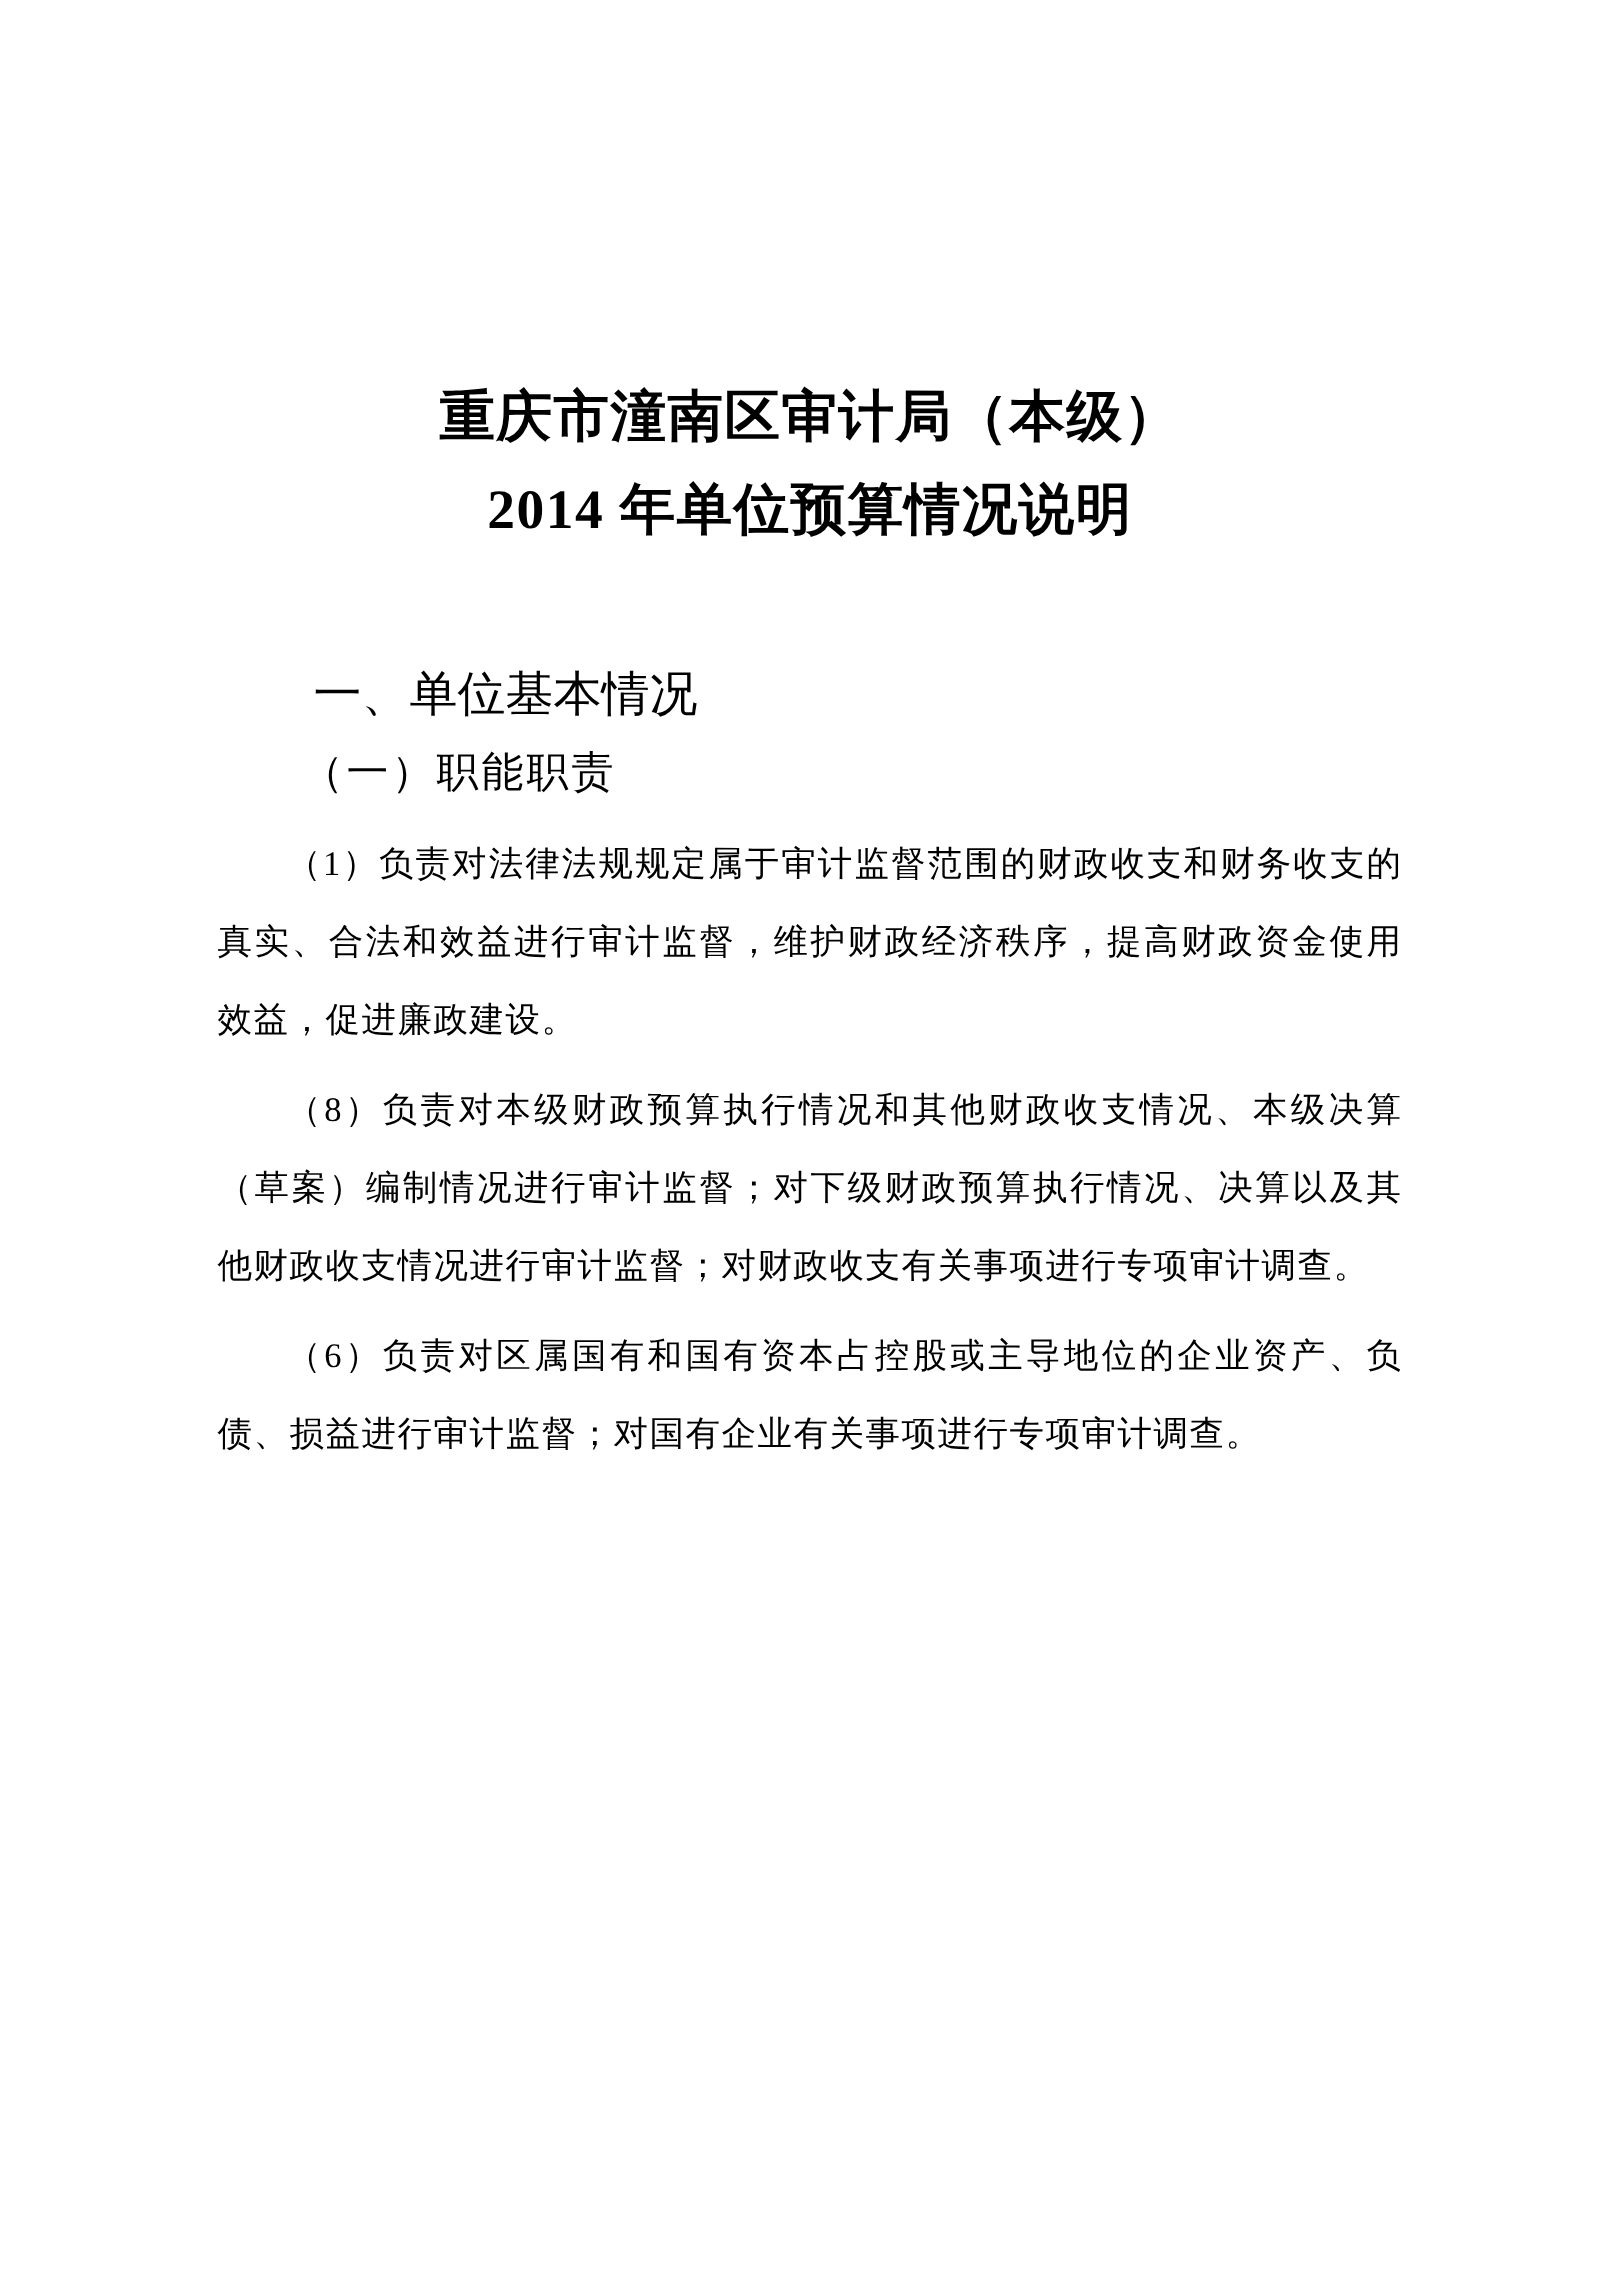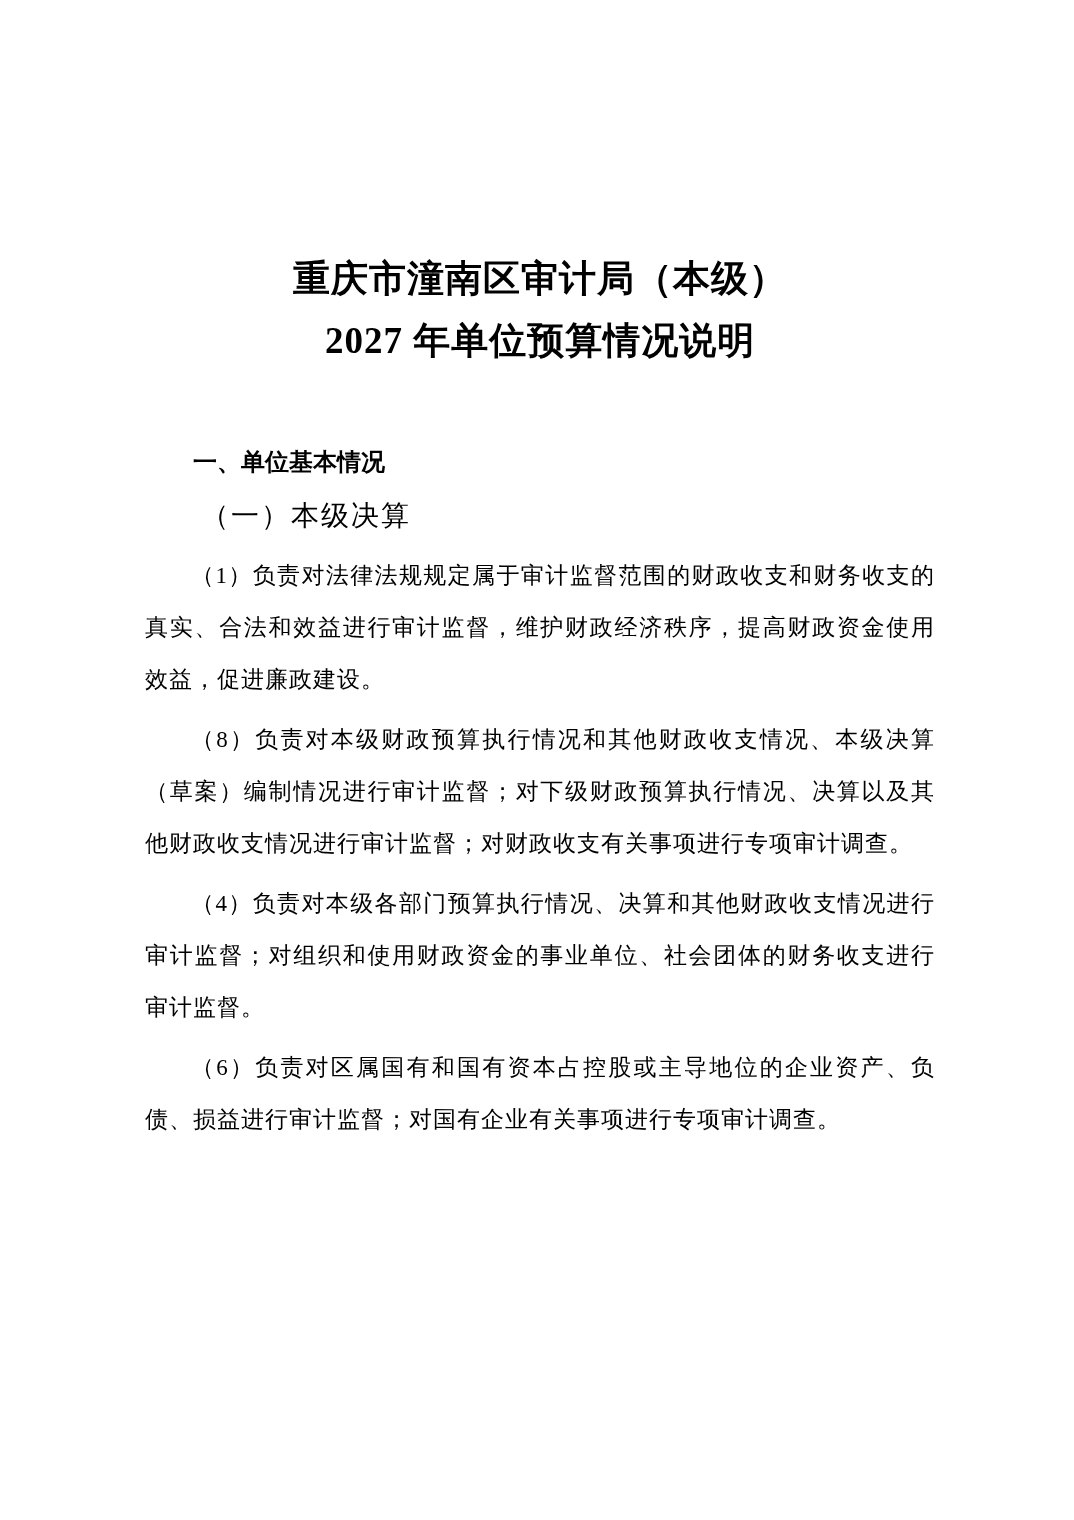--- a/index.html
+++ b/index.html
@@ -27,22 +27,22 @@
     font-size: 37px;
     line-height: 62px;
     letter-spacing: 1px;
   }
   .title-line {
     display: block;
   }
   .section-heading {
     margin: 0 0 2px 0;
     font-family: "Liberation Sans", "DejaVu Sans", sans-serif;
-    font-weight: bold;
-    font-size: 24px;
+    font-weight: normal;
+    font-size: 32px;
     line-height: 52px;
     text-indent: 2em;
   }
   .sub-heading {
     margin: 2px 0 0 0;
     font-size: 28px;
     line-height: 52px;
     text-indent: 2em;
     letter-spacing: 2px;
   }
@@ -63,31 +63,30 @@
     letter-spacing: 2px;
   }
 </style>
 </head>
 <body>
 
 <div class="page">
 
   <h1 class="title">
     <span class="title-line">重庆市潼南区审计局（本级）</span>
-    <span class="title-line">2027 年单位预算情况说明</span>
+    <span class="title-line">2014 年单位预算情况说明</span>
   </h1>
 
   <h2 class="section-heading">一、单位基本情况</h2>
 
-  <p class="sub-heading">（一）本级决算</p>
+  <p class="sub-heading">（一）职能职责</p>
 
   <p class="para">（1）负责对法律法规规定属于审计监督范围的财政收支和财务收支的真实、合法和效益进行审计监督，维护财政经济秩序，提高财政资金使用效益，促进廉政建设。</p>
 
 
   <p class="para">（8）负责对本级财政预算执行情况和其他财政收支情况、本级决算（草案）编制情况进行审计监督；对下级财政预算执行情况、决算以及其他财政收支情况进行审计监督；对财政收支有关事项进行专项审计调查。</p>
 
-  <p class="para">（4）负责对本级各部门预算执行情况、决算和其他财政收支情况进行审计监督；对组织和使用财政资金的事业单位、社会团体的财务收支进行审计监督。</p>
 
   <p class="para">（6）负责对区属国有和国有资本占控股或主导地位的企业资产、负债、损益进行审计监督；对国有企业有关事项进行专项审计调查。</p>
 
   <div class="page-number">— 1 —</div>
 
 </div>
 
 </body></html>

